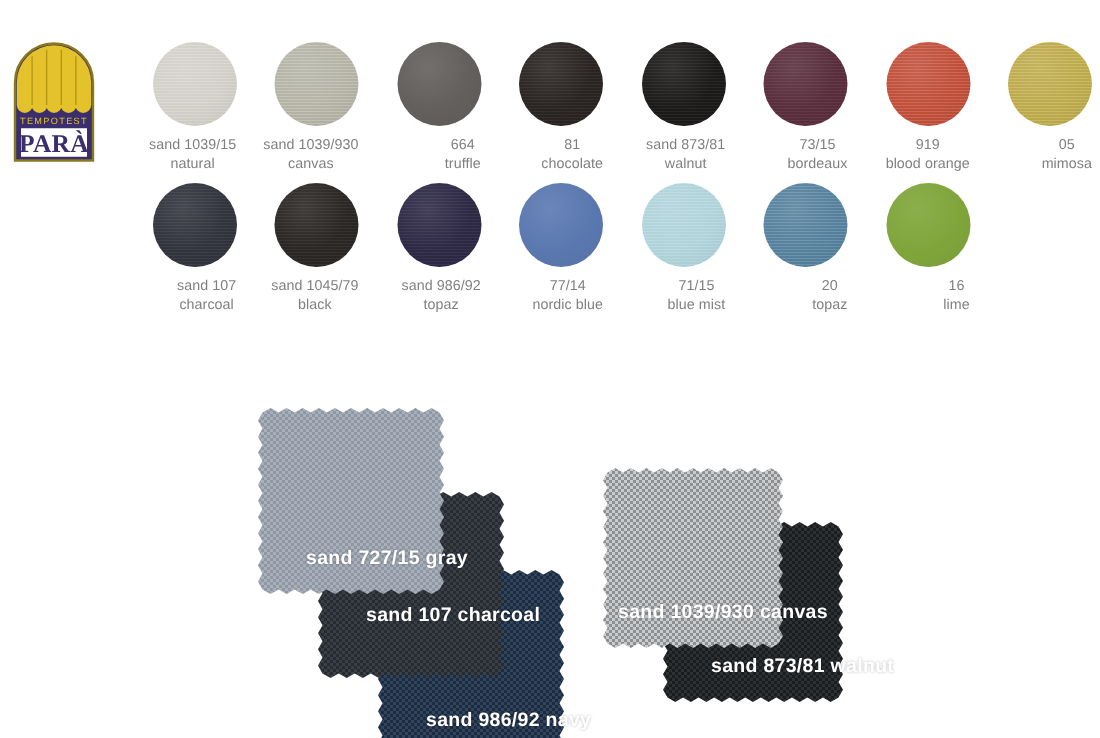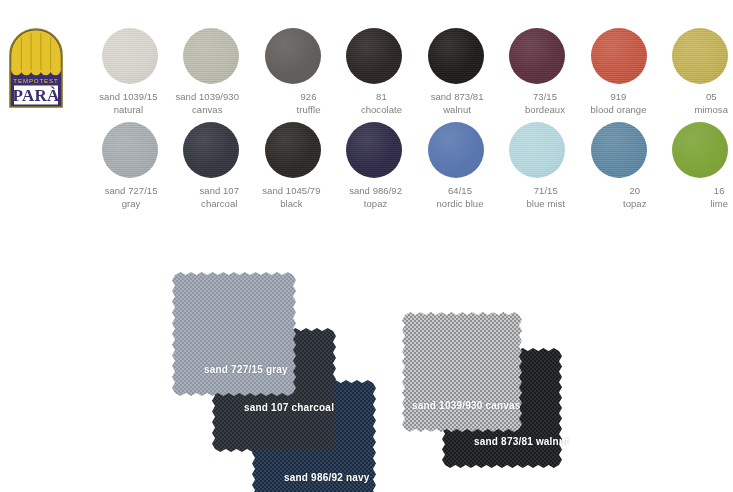--- a/index.html
+++ b/index.html
@@ -106,21 +106,21 @@
   .fabric svg.pink-edge {
     position: absolute;
     inset: 0;
     width: 100%;
     height: 100%;
     display: block;
   }
   .fabric-label {
     position: absolute;
     color: #ffffff;
-    font-size: 10px;
+    font-size: 13px;
     font-weight: bold;
     letter-spacing: 0.2px;
     white-space: nowrap;
     text-shadow: 0 0 2px rgba(0,0,0,0.28);
   }
 </style>
 </head>
 <body>
 
 <div id="brand-logo">
@@ -163,21 +163,21 @@
         <div class="tex tex-weave"></div>
         <div class="shade"></div>
       </div>
       <div class="swatch-label"><span>sand 1039/930</span><span class="l2">canvas</span></div>
     </div>
     <div class="swatch-cell">
       <div class="swatch-disc" style="background: rgb(98, 95, 92);">
         <div class="tex tex-none"></div>
         <div class="shade"></div>
       </div>
-      <div class="swatch-label"><span>926</span><span class="l2">truffle</span></div>
+      <div class="swatch-label"><span>664</span><span class="l2">truffle</span></div>
     </div>
     <div class="swatch-cell">
       <div class="swatch-disc" style="background: rgb(42, 36, 34);">
         <div class="tex tex-soft"></div>
         <div class="shade"></div>
       </div>
       <div class="swatch-label"><span>81</span><span class="l2">chocolate</span></div>
     </div>
     <div class="swatch-cell">
       <div class="swatch-disc" style="background: rgb(29, 26, 26);">
@@ -201,27 +201,20 @@
       <div class="swatch-label"><span>919</span><span class="l2">blood orange</span></div>
     </div>
     <div class="swatch-cell">
       <div class="swatch-disc" style="background: rgb(198, 179, 81);">
         <div class="tex tex-weave"></div>
         <div class="shade"></div>
       </div>
       <div class="swatch-label"><span>05</span><span class="l2">mimosa</span></div>
     </div>
     <div class="swatch-cell">
-      <div class="swatch-disc" style="background: rgb(168, 173, 178);">
-        <div class="tex tex-weave"></div>
-        <div class="shade"></div>
-      </div>
-      <div class="swatch-label"><span>sand 727/15</span><span class="l2">gray</span></div>
-    </div>
-    <div class="swatch-cell">
       <div class="swatch-disc" style="background: rgb(51, 53, 63);">
         <div class="tex tex-soft"></div>
         <div class="shade"></div>
       </div>
       <div class="swatch-label"><span>sand 107</span><span class="l2">charcoal</span></div>
     </div>
     <div class="swatch-cell">
       <div class="swatch-disc" style="background: rgb(43, 39, 36);">
         <div class="tex tex-soft"></div>
         <div class="shade"></div>
@@ -233,21 +226,21 @@
         <div class="tex tex-soft"></div>
         <div class="shade"></div>
       </div>
       <div class="swatch-label"><span>sand 986/92</span><span class="l2">topaz</span></div>
     </div>
     <div class="swatch-cell">
       <div class="swatch-disc" style="background: rgb(90, 120, 176);">
         <div class="tex tex-none"></div>
         <div class="shade"></div>
       </div>
-      <div class="swatch-label"><span>64/15</span><span class="l2">nordic blue</span></div>
+      <div class="swatch-label"><span>77/14</span><span class="l2">nordic blue</span></div>
     </div>
     <div class="swatch-cell">
       <div class="swatch-disc" style="background: rgb(182, 217, 224);">
         <div class="tex tex-soft"></div>
         <div class="shade"></div>
       </div>
       <div class="swatch-label"><span>71/15</span><span class="l2">blue mist</span></div>
     </div>
     <div class="swatch-cell">
       <div class="swatch-disc" style="background: rgb(91, 135, 164);">

